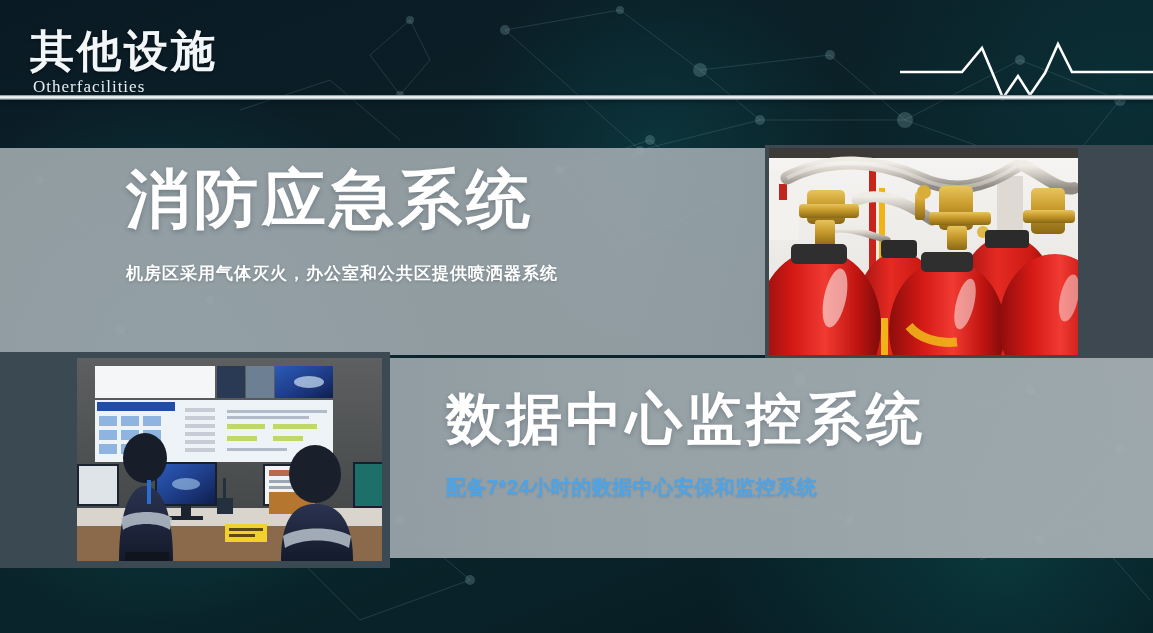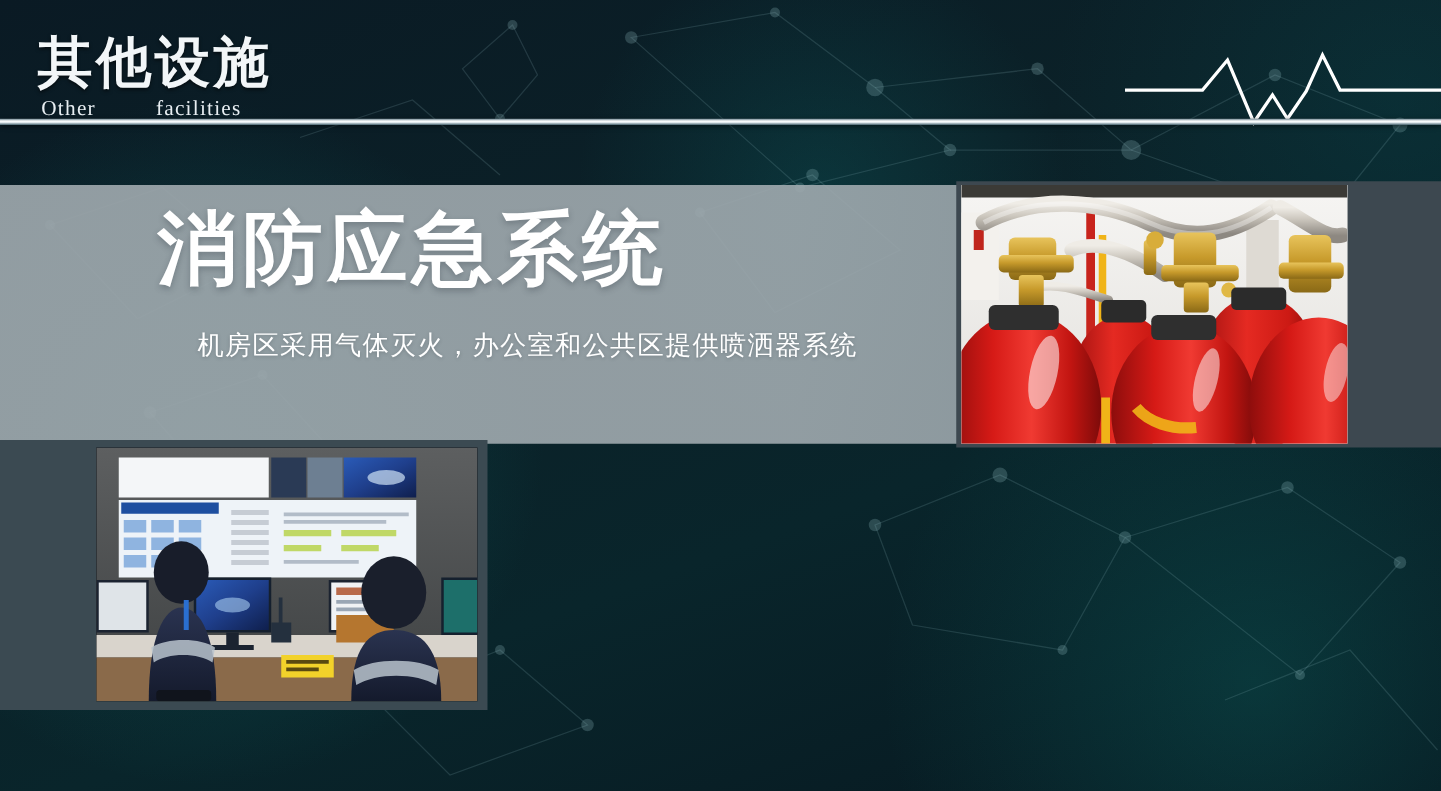--- a/index.html
+++ b/index.html
@@ -24,21 +24,21 @@
 
   
   .header{ position:absolute; left:0; top:0; width:1153px; height:100px; }
   .brand{ position:absolute; left:30px; top:28px;text-align:right; }
   .brand-cn{
     font-size:44px; font-weight:700; letter-spacing:3px; color:#f2f6f8;
     line-height:1.06; font-family:"Liberation Sans","DejaVu Sans",sans-serif;
     text-shadow:0 1px 3px rgba(0,0,0,.55);
   }
   .brand-en{
-    margin-top:2px; display:flex; gap:48px; padding-left:3px;
+    margin-top:2px; display:flex; padding-left:3px;
     font-family:"Liberation Serif","DejaVu Serif",serif;
     font-size:17px; color:#e8eef2; letter-spacing:1px;
   }
   .divider{
     position:absolute; left:0; top:95px; width:1153px; height:5px;
     background:linear-gradient(180deg,#6d8490 0%, #ffffff 38%, #e6eef2 58%, #44606c 100%);
     box-shadow:0 1px 4px rgba(0,0,0,.5);
   }
   .ekg{ position:absolute; left:900px; top:40px; width:253px; height:62px; }
 
@@ -46,22 +46,22 @@
   .panel1{
     position:absolute; left:0; top:148px; width:1153px; height:207px;
     background:linear-gradient(90deg, rgba(156,166,171,.93) 0%, rgba(160,170,175,.90) 55%, rgba(150,162,168,.86) 100%);
   }
   .panel1-text{ position:absolute; left:126px; top:16px; }
   .p1-title{
     font-size:64px; font-weight:700; color:#ffffff; letter-spacing:4px;
     line-height:1.1; text-shadow:0 2px 5px rgba(40,50,58,.30);
   }
   .p1-sub{
-    margin-top:28px; font-size:21px; font-weight:400; color:#ffffff;
-    letter-spacing:1px; text-shadow:0 1px 3px rgba(40,50,58,.28);margin-left:32px;
+    margin-top:28px; font-size:17px; font-weight:700; color:#ffffff;
+    letter-spacing:1px; text-shadow:0 1px 3px rgba(40,50,58,.28);
   }
   .fire-frame{
     position:absolute; left:765px; top:145px; width:388px; height:213px;
     background:#3d4850;
   }
   .fire-img{
     position:absolute; left:769px; top:148px; width:309px; height:207px;
     overflow:hidden; background:#efeeea;
   }
 
@@ -249,20 +249,26 @@
       <ellipse cx="286" cy="176" rx="56" ry="70" fill="url(#cyl)"></ellipse>
 
       <ellipse cx="66" cy="150" rx="11" ry="30" fill="#ffffff" fill-opacity=".55" transform="rotate(12 66 150)"></ellipse>
       <ellipse cx="196" cy="156" rx="9" ry="26" fill="#ffffff" fill-opacity=".5" transform="rotate(14 196 156)"></ellipse>
       <ellipse cx="300" cy="150" rx="9" ry="24" fill="#ffffff" fill-opacity=".45" transform="rotate(12 300 150)"></ellipse>
       <path d="M140 178 C150 190 168 196 188 194" stroke="#f0b418" stroke-width="9" fill="none" opacity=".9"></path>
       <rect x="112" y="170" width="7" height="37" fill="#f0b418"></rect>
     </svg>
   </div>
 
+  <div class="panel2">
+    <div class="panel2-text">
+      <div class="p2-title">数据中心监控系统</div>
+      <div class="p2-sub">配备7*24小时的数据中心安保和监控系统</div>
+    </div>
+  </div>
 
   <div class="mon-frame"></div>
   <div class="mon-img">
     <svg class="img-canvas" viewBox="0 0 305 203" preserveAspectRatio="none">
       <defs>
         <linearGradient id="wall" x1="0" y1="0" x2="0" y2="1">
           <stop offset="0" stop-color="#5d5f60"></stop>
             <stop offset="1" stop-color="#3e4142"></stop>
         </linearGradient>
         <linearGradient id="scr" x1="0" y1="0" x2="1" y2="1">

